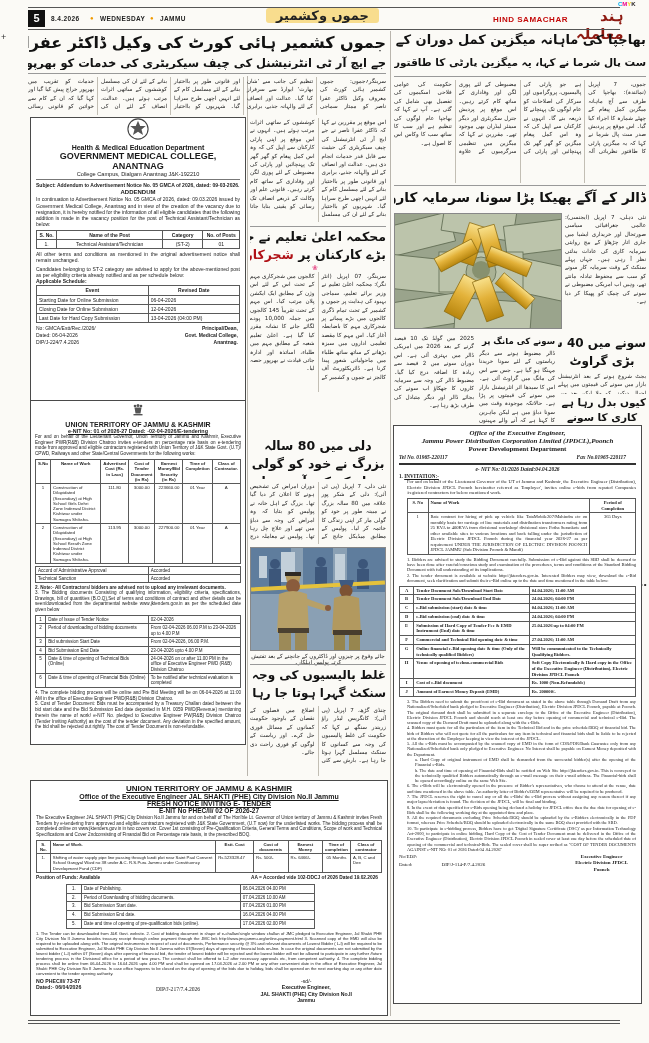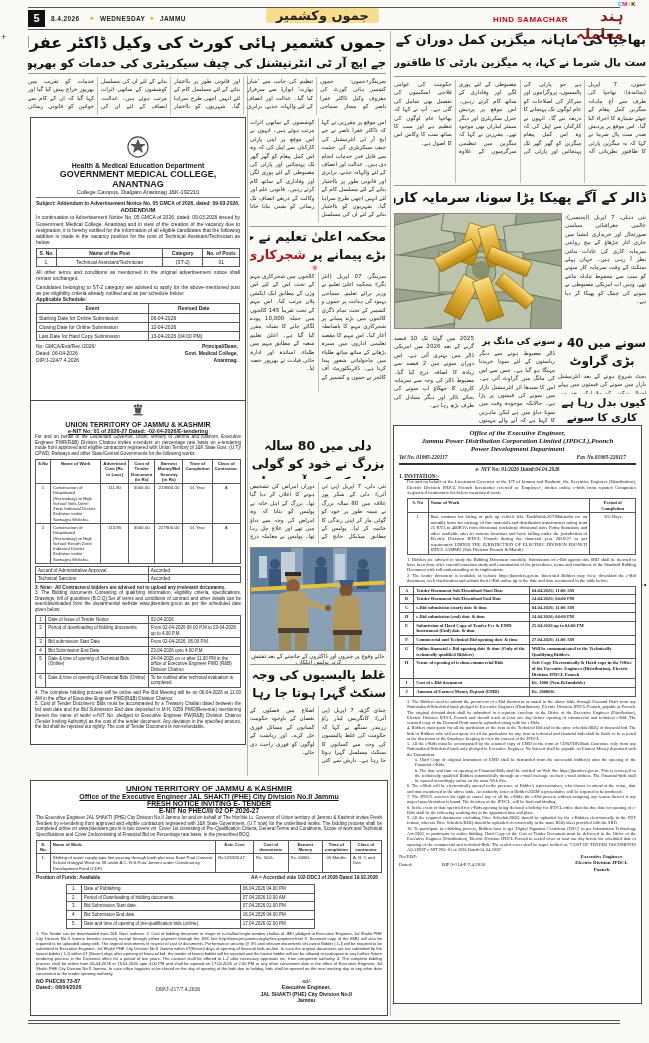--- a/index.html
+++ b/index.html
@@ -73,21 +73,21 @@
   <div class="abs ub cols2" style="left:250px;top:118px;width:136px;height:104px">اس موقع پر مقررین نے کہا کہ ڈاکٹر عفرا ناصر نے جے ایچ آر ٹی انٹرنیشنل کی چیف سیکریٹری کی حیثیت سے قابل قدر خدمات انجام دی ہیں۔ عدالت اور انصاف کے لئے والہانہ جذبے، برابری اور قانونی طور پر بااختیار بنانے کے لئے مسلسل کام کے لئے انہیں اچھی طرح سراہا گیا۔ شہریوں کو بااختیار بنانے کے لئے ان کی مسلسل کوششوں کے ساتھی اثرات مرتب ہوئے ہیں۔ انہوں نے اس موقع پر اپنی پارٹی کارکنان سے اپیل کی کہ وہ اس کمل پیغام کو گھر گھر تک پہنچائیں اور پارٹی کی مضبوطی کے لئے پوری لگن اور وفاداری کے ساتھ کام کرتے رہیں۔ قانونی علم اور وکالت کے ذریعے انصاف تک رسائی کو یقینی بنایا جاتا ہے، انہیں اکثر ستائش ملتی رہی ہے۔</div>
 
   <div class="abs uh" style="left:394px;top:32px;width:252px;font-size:13px">
     <span>بھاجپا کی ماہانہ میگزین کمل دوران کے </span>
     <span class="red">6ویں شمارہ کا اجراء</span>
   </div>
   <div class="abs uh" style="left:394px;top:56px;width:252px;font-size:10.5px">ست پال شرما نے کہا، یہ میگزین پارٹی کا طاقتور نظریاتی آلہ</div>
   <div class="rule" style="left:394px;top:76px;width:252px;height:1px;background:#999"></div>
   <div class="abs ub cols4" style="left:394px;top:80px;width:252px;height:103px">جموں، 7 اپریل (نمائندہ): بھاجپا کی طرف سے آج ماہانہ میگزین کمل پیغام کے چھٹے شمارہ کا اجراء کیا گیا۔ اس موقع پر پردیش صدر ست پال شرما نے کہا کہ یہ میگزین پارٹی کا طاقتور نظریاتی آلہ ہے جو پارٹی کی پالیسیوں، پروگراموں اور سرکار کی اصلاحات کو عام لوگوں تک پہنچانے کا ذریعہ بنے گا۔ انہوں نے کارکنان سے اپیل کی کہ وہ اس کمل پیغام میگزین کو گھر گھر تک پہنچائیں اور پارٹی کی مضبوطی کے لئے پوری لگن اور وفاداری کے ساتھ کام کرتے رہیں۔ اس موقع پر پردیش جنرل سکریٹری اور دیگر سینئر لیڈران بھی موجود تھے۔ مقررین نے کہا کہ میگزین میں تنظیمی سرگرمیوں کے علاوہ حکومت کی عوامی فلاحی اسکیموں کی تفصیل بھی شامل کی گئی ہے۔ آپ نے کہا کہ بھاجپا عام لوگوں کی تنظیم ہے اور سب کا ساتھ سب کا وکاس اس کا اصول ہے۔</div>
 
-  <div class="notice" style="left:30px;top:117px;width:216px;height:314px;padding:18px 5px">
+  <div class="notice" style="left:30px;top:117px;width:216px;height:314px;padding:0 5px">
     <div class="ctr">
       <svg width="22" height="22" viewBox="0 0 24 24">
           <circle cx="12" cy="12" r="11" fill="none" stroke="#444" stroke-width="1.2"></circle>
           <path d="M12 3 L14.4 8.6 L20.5 8.8 L15.8 12.6 L17.5 18.6 L12 15 L6.5 18.6 L8.2 12.6 L3.5 8.8 L9.6 8.6 Z" fill="#555"></path>
         </svg>
     </div>
     <div class="ctr b" style="font-size:7px">Health &amp; Medical Education Department</div>
     <div class="ctr b" style="font-size:9px">GOVERNMENT MEDICAL COLLEGE, ANANTNAG</div>
     <div class="ctr" style="font-size:5.6px">College Campus, Dialgam Anantnag J&amp;K-192210</div>
     <div style="border-top:1px solid #777;margin:2px 0"></div>
@@ -147,21 +147,21 @@
         <div>Principal/Dean,</div>
         <div>Govt. Medical College,</div>
         <div>Anantnag.</div>
       </div>
     </div>
   </div>
 
   <div class="rule" style="left:250px;top:226px;width:136px;height:1px;background:#999"></div>
   <div class="abs uh" style="left:250px;top:229px;width:136px;font-size:12.5px">محکمہ اعلیٰ تعلیم نے جموں و کشمیر میں</div>
   <div class="abs uh" style="left:250px;top:247px;width:136px;font-size:12.5px">
-    <span>بڑے پیمانے پر </span>
+    <span>بڑے کارکنان پر </span>
     <span class="red">شجرکاری مہم کا کیا آغاز</span>
   </div>
   <div class="abs" style="left:312px;top:264px;color:#e8538d;font-size:7px">❀</div>
   <div class="abs ub cols2" style="left:250px;top:272px;width:136px;height:120px">سرینگر، 07 اپریل (انٹر نگر): محکمہ اعلیٰ تعلیم نے وزیر برائے تعلیم، سماجی بہبود کی ہدایت پر جموں و کشمیر کے تحت تمام ڈگری کالجوں میں بڑے پیمانے پر شجرکاری مہم کا باضابطہ آغاز کیا۔ اس مہم کا مقصد تعلیمی اداروں میں سبزہ بڑھانے کے ساتھ ساتھ طلباء میں ماحولیاتی شعور پیدا کرنا ہے۔ ڈائریکٹوریٹ آف کالجز نے جموں و کشمیر کے کالجوں میں شجرکاری مہم کے تحت اس کے لئے اس وژن کے مطابق ایک ایکشن پلان مرتب کیا۔ اس مہم کے تحت تقریباً 145 کالجوں میں جملہ 10,000 پودے لگائے جانے کا نشانہ مقرر کیا گیا ہے۔ اعلیٰ تعلیم شعبہ کے مطابق مہم میں طلباء، اساتذہ اور ادارہ جاتی قیادت نے بھرپور حصہ لیا۔</div>
 
   <div class="rule" style="left:394px;top:185px;width:252px;height:1px;background:#999"></div>
   <div class="abs uh" style="left:394px;top:189px;width:252px;font-size:13.5px">ڈالر کے آگے پھیکا پڑا سونا، سرمایہ کاروں کا بدلا رخ</div>
   <div class="abs" style="left:394px;top:213px;width:168px;height:116px;border:1px solid #888">
     <svg width="166" height="114" viewBox="0 0 166 114">
       <defs>
@@ -361,21 +361,21 @@
   <div class="abs uh" style="left:250px;top:668px;width:136px;font-size:12px">غلط پالیسیوں کی وجہ سے کسانوں کا</div>
   <div class="abs uh" style="left:250px;top:686px;width:136px;font-size:12px">
     <span>سنکٹ گہرا ہوتا جا رہا ہے: </span>
     
   </div>
   <div class="abs ub cols2" style="left:250px;top:706px;width:136px;height:70px">چنڈی گڑھ، 7 اپریل (پی آئی): کانگریس لیڈر راؤ زریندر سنگھ نے کہا کہ حکومت کی غلط پالیسیوں کی وجہ سے کسانوں کا سنکٹ مسلسل گہرا ہوتا جا رہا ہے۔ بارش سے کئی اضلاع میں فصلوں کے نقصان کے باوجود حکومت کسانوں کے مسائل فوری حل کرے۔ اور ریاست کے لوگوں کو فوری راحت دی جائے۔</div>
 
   <div class="notice nser" style="left:393px;top:425px;width:249px;height:579px;padding:3px 5px">
     <div class="ctr b" style="font-size:7px;font-style:italic">Office of the Executive Engineer,</div>
     <div class="ctr b" style="font-size:7px;font-style:italic">Jammu Power Distribution Corporation Limited (JPDCL),Poonch</div>
-    <div class="ctr b" style="font-size:7px;font-style:italic">Power Development Department</div>
+    <div class="ctr b" style="font-size:7px;">Power Development Department</div>
     <div style="position:relative;font-size:5.4px;font-style:italic;font-weight:bold;height:8px;margin-top:1px">
       <span>Tel No. 01965-220117</span>
       <span class="abs" style="right:10px;top:0">Fax No.01965-220117</span>
     </div>
     <div style="border-top:2px double #333;margin:1px 0"></div>
     <div class="ctr b" style="font-size:5.4px;font-style:italic">e- NIT No: 01/2026 Dated:04.04.2026</div>
     <div style="font-size:5.2px;margin-top:1px"><span class="b">1.</span> <span class="b u">INVITATION:-</span></div>
     <div class="jt" style="font-size:4.7px;line-height:1.22;margin-left:8px">For and on behalf of the Lieutenant Governor of the UT of Jammu and Kashmir, the Executive Engineer (Distribution), Electric Division JPDCL Poonch hereinafter referred as 'Employer', invites online e-bids from reputed Companies /registered contractors for below mentioned work.</div>
     <table class="tb" style="font-size:4.6px;line-height:1.2;margin:2px 0 2px 8px;width:calc(100% - 8px)">
       <thead>

